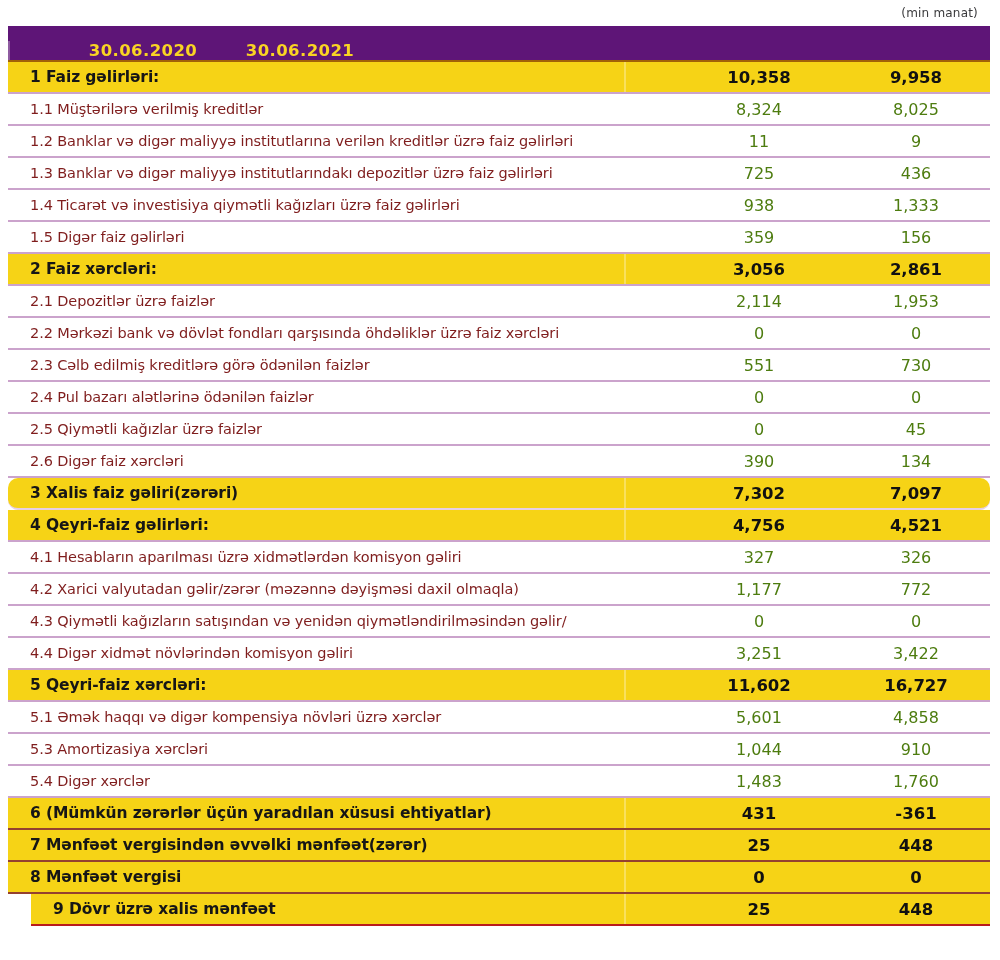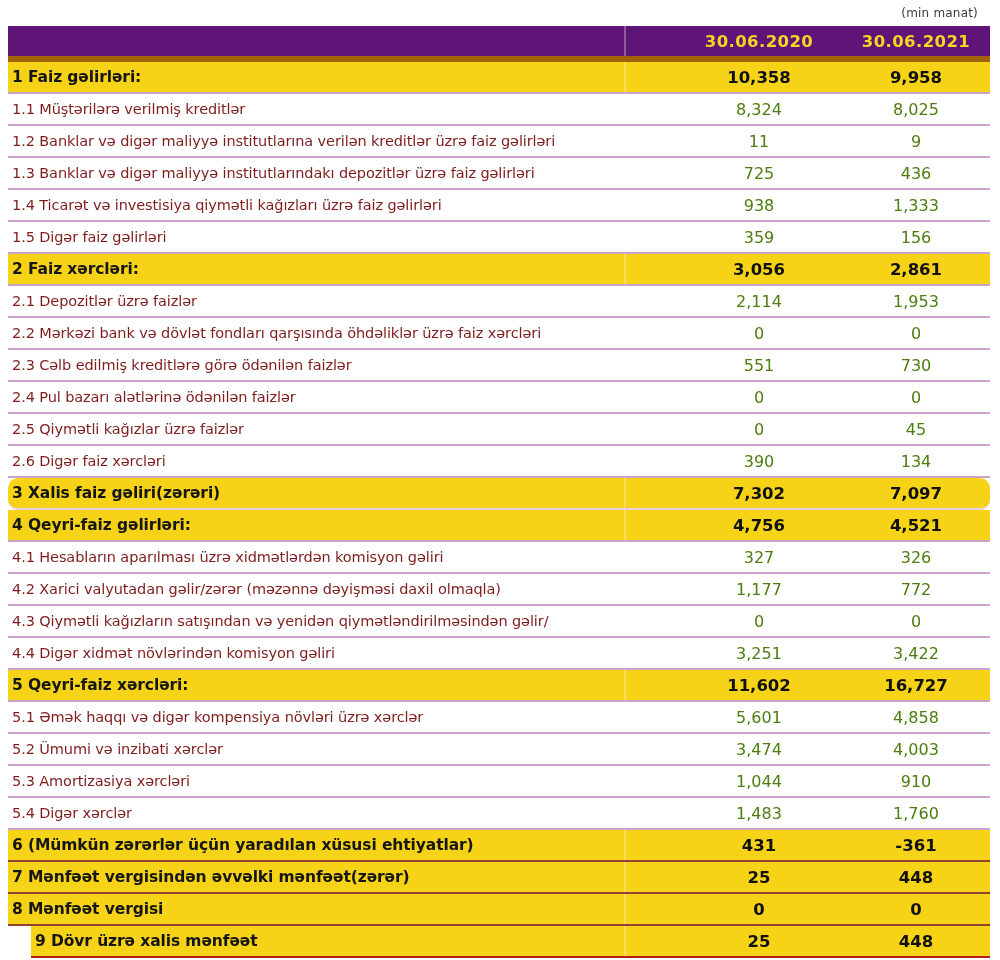--- a/index.html
+++ b/index.html
@@ -16,38 +16,38 @@
     padding-right:14px;
     font-size:12px; color:#3a3a3c; letter-spacing:0.2px;
   }
 
   .fin-table { margin-left:8px; width:982px; }
 
   .row { display:flex; align-items:stretch; height:32px; }
   .row .label {
     flex:1 1 auto; min-width:0;
     display:flex; align-items:center;
-    padding-left:4px;
+    padding-left:22px;
     font-size:14.5px; letter-spacing:-0.1px;
     white-space:nowrap; overflow:hidden;
   }
   .vals { display:flex; border-left:2px solid rgba(255,255,255,0.30); }
   .cell-v1 {
     width:238px; padding-left:28px;
     display:flex; align-items:center; justify-content:center;
     font-size:16px;
   }
   .cell-v2 {
     width:126px; padding-right:22px;
     display:flex; align-items:center; justify-content:center;
     font-size:16px;
   }
 
   
-  .row.head { height:36px; background:#5e1577; border-bottom:6px solid #a16207; }
+  .row.head { height:36px; background:#5e1577; border-bottom:2px solid #a16207;flex-direction:column; }
   .row.head .cell-v1, .row.head .cell-v2 {
     color:#f9d423; font-weight:bold; font-size:16.5px; letter-spacing:0.4px;
   }
 
   
   .row.item { background:#ffffff; border-bottom:2px solid #cba3cc; }
   .row.item .label { color:#7f1d1d; }
   .row.item .cell-v1, .row.item .cell-v2 { color:#4d7c0f; }
 
   
@@ -219,27 +219,20 @@
     </div>
   </div>
         <div class="row item">
     <div class="label">5.1 Əmək haqqı və digər kompensiya növləri üzrə xərclər</div>
     <div class="vals">
       <div class="cell-v1">5,601</div>
       <div class="cell-v2">4,858</div>
     </div>
   </div>
         <div class="row item">
-    <div class="label">5.2 Ümumi və inzibati xərclər</div>
-    <div class="vals">
-      <div class="cell-v1">3,474</div>
-      <div class="cell-v2">4,003</div>
-    </div>
-  </div>
-        <div class="row item">
     <div class="label">5.3 Amortizasiya xərcləri</div>
     <div class="vals">
       <div class="cell-v1">1,044</div>
       <div class="cell-v2">910</div>
     </div>
   </div>
         <div class="row item">
     <div class="label">5.4 Digər xərclər</div>
     <div class="vals">
       <div class="cell-v1">1,483</div>

